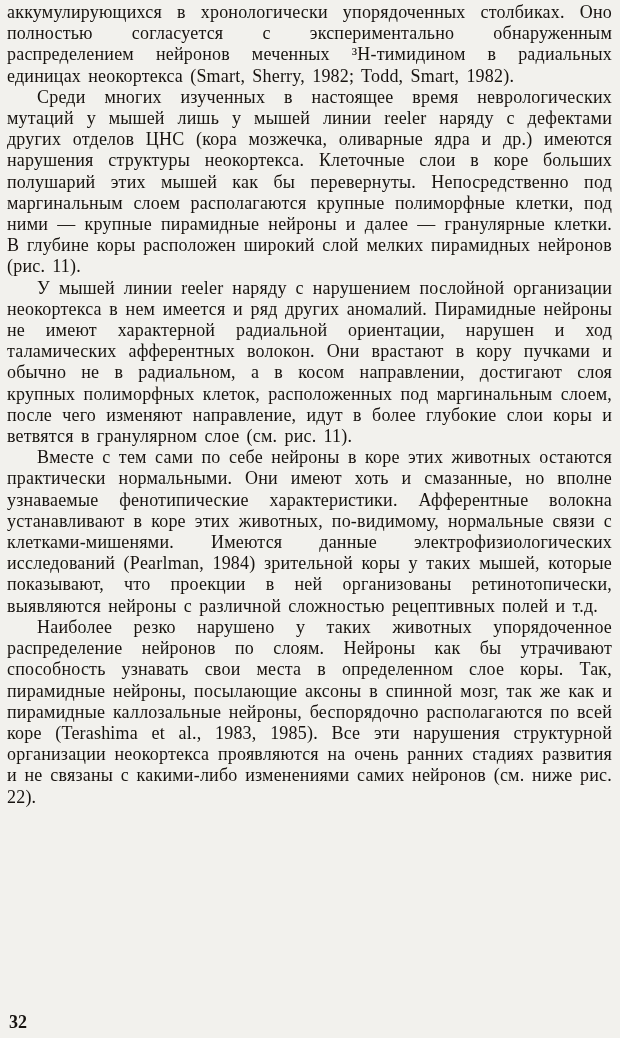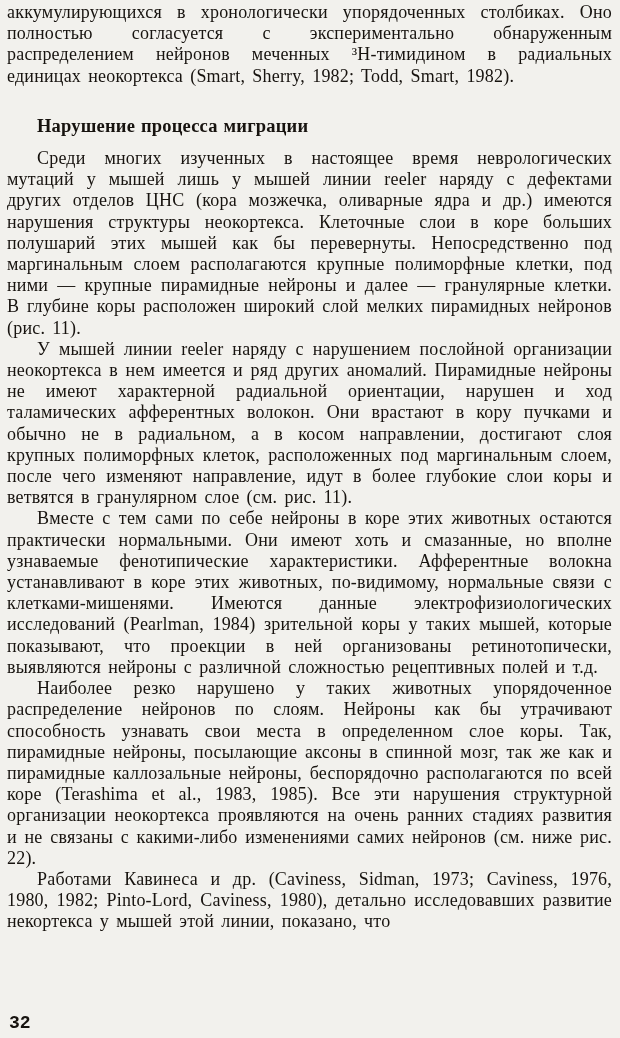--- a/index.html
+++ b/index.html
@@ -40,41 +40,39 @@
     font-size: 18.5px;
     font-weight: bold;
     margin: 29px 0 11px 30px;
     letter-spacing: 0.2px;
     word-spacing: 1px;
   }
   .page-number {
     position: absolute;
     left: 9px;
     bottom: 5px;
-    font-family: Liberation Mono, monospace;
+    font-family: Liberation Serif, serif;
     font-size: 18px;
     font-weight: bold;
     color: #17130f;
   }
 </style>
 </head>
 <body style="background: rgb(242, 241, 237);">
 
 <div class="book-page" style="color: rgb(23, 19, 15);">
 
   <p class="continuation">аккумулирующихся в хронологически упорядоченных столбиках. Оно полностью согласуется с экспериментально обнаруженным распределением нейронов меченных ³Н-тимидином в радиальных единицах неокортекса (Smart, Sherry, 1982; Todd, Smart, 1982).</p>
 
-  <h2 class="section-heading">Нарушение процесса миграции</h2>
 
 
   <p class="indented">Среди многих изученных в настоящее время неврологических мутаций у мышей лишь у мышей линии reeler наряду с дефектами других отделов ЦНС (кора мозжечка, оливарные ядра и др.) имеются нарушения структуры неокортекса. Клеточные слои в коре больших полушарий этих мышей как бы перевернуты. Непосредственно под маргинальным слоем располагаются крупные полиморфные клетки, под ними — крупные пирамидные нейроны и далее — гранулярные клетки. В глубине коры расположен широкий слой мелких пирамидных нейронов (рис. 11).</p>
 
   <p class="indented">У мышей линии reeler наряду с нарушением послойной организации неокортекса в нем имеется и ряд других аномалий. Пирамидные нейроны не имеют характерной радиальной ориентации, нарушен и ход таламических афферентных волокон. Они врастают в кору пучками и обычно не в радиальном, а в косом направлении, достигают слоя крупных полиморфных клеток, расположенных под маргинальным слоем, после чего изменяют направление, идут в более глубокие слои коры и ветвятся в гранулярном слое (см. рис. 11).</p>
 
   <p class="indented">Вместе с тем сами по себе нейроны в коре этих животных остаются практически нормальными. Они имеют хоть и смазанные, но вполне узнаваемые фенотипические характеристики. Афферентные волокна устанавливают в коре этих животных, по-видимому, нормальные связи с клетками-мишенями. Имеются данные электрофизиологических исследований (Pearlman, 1984) зрительной коры у таких мышей, которые показывают, что проекции в ней организованы ретинотопически, выявляются нейроны с различной сложностью рецептивных полей и т.д.</p>
 
   <p class="indented">Наиболее резко нарушено у таких животных упорядоченное распределение нейронов по слоям. Нейроны как бы утрачивают способность узнавать свои места в определенном слое коры. Так, пирамидные нейроны, посылающие аксоны в спинной мозг, так же как и пирамидные каллозальные нейроны, беспорядочно располагаются по всей коре (Terashima et al., 1983, 1985). Все эти нарушения структурной организации неокортекса проявляются на очень ранних стадиях развития и не связаны с какими-либо изменениями самих нейронов (см. ниже рис. 22).</p>
 
-  <p class="indented">Работами Кавинеса и др. (Caviness, Sidman, 1973; Caviness, 1976, 1980, 1982; Pinto-Lord, Caviness, 1980), детально исследовавших развитие некортекса у мышей этой линии, показано, что</p>
 
 </div>
 
 <div class="page-number">32</div>
 
 </body></html>

